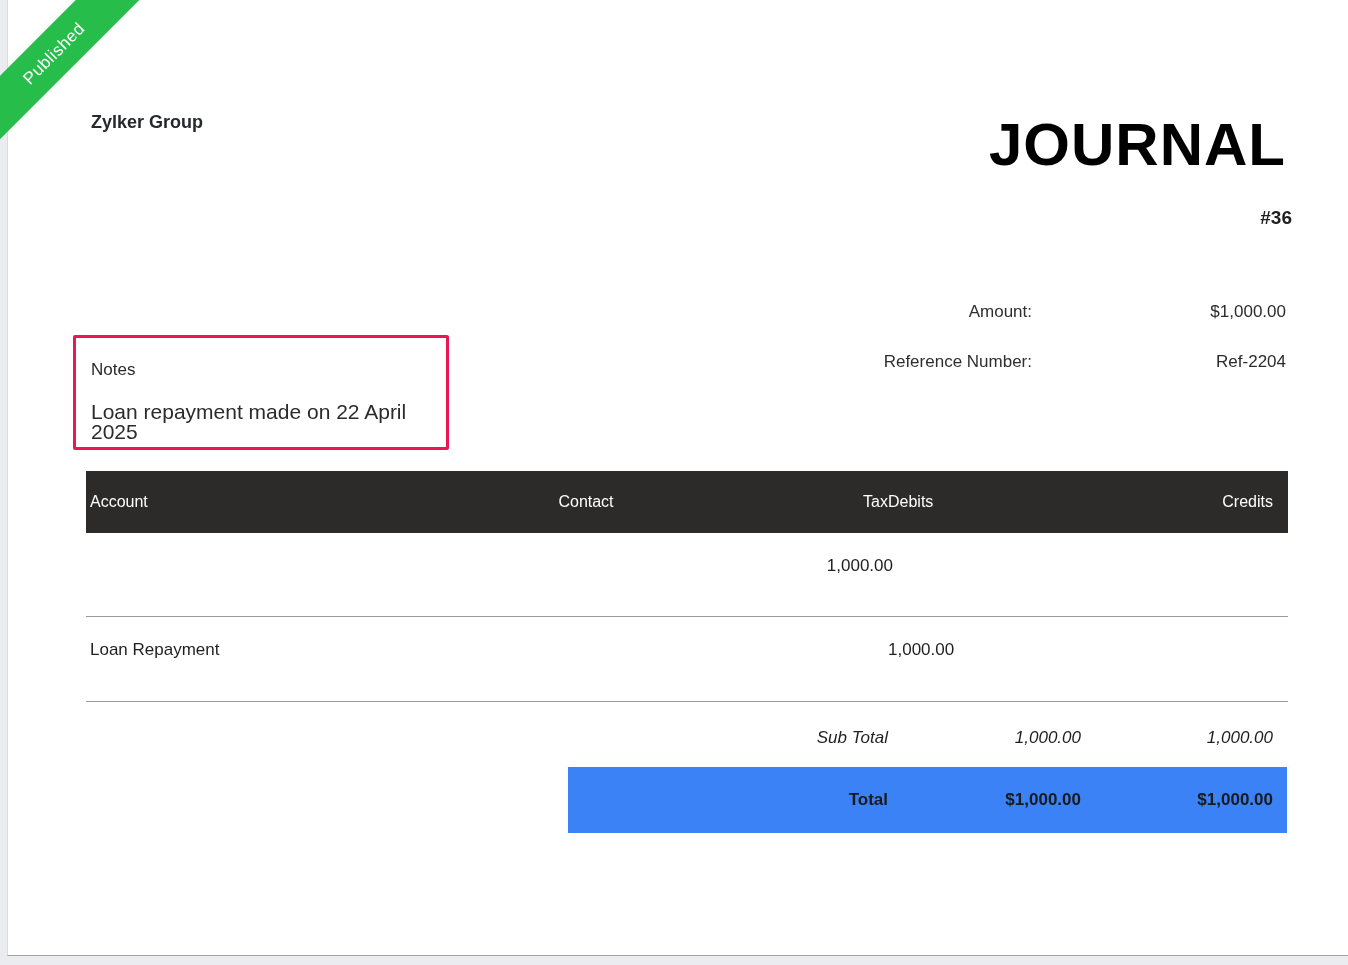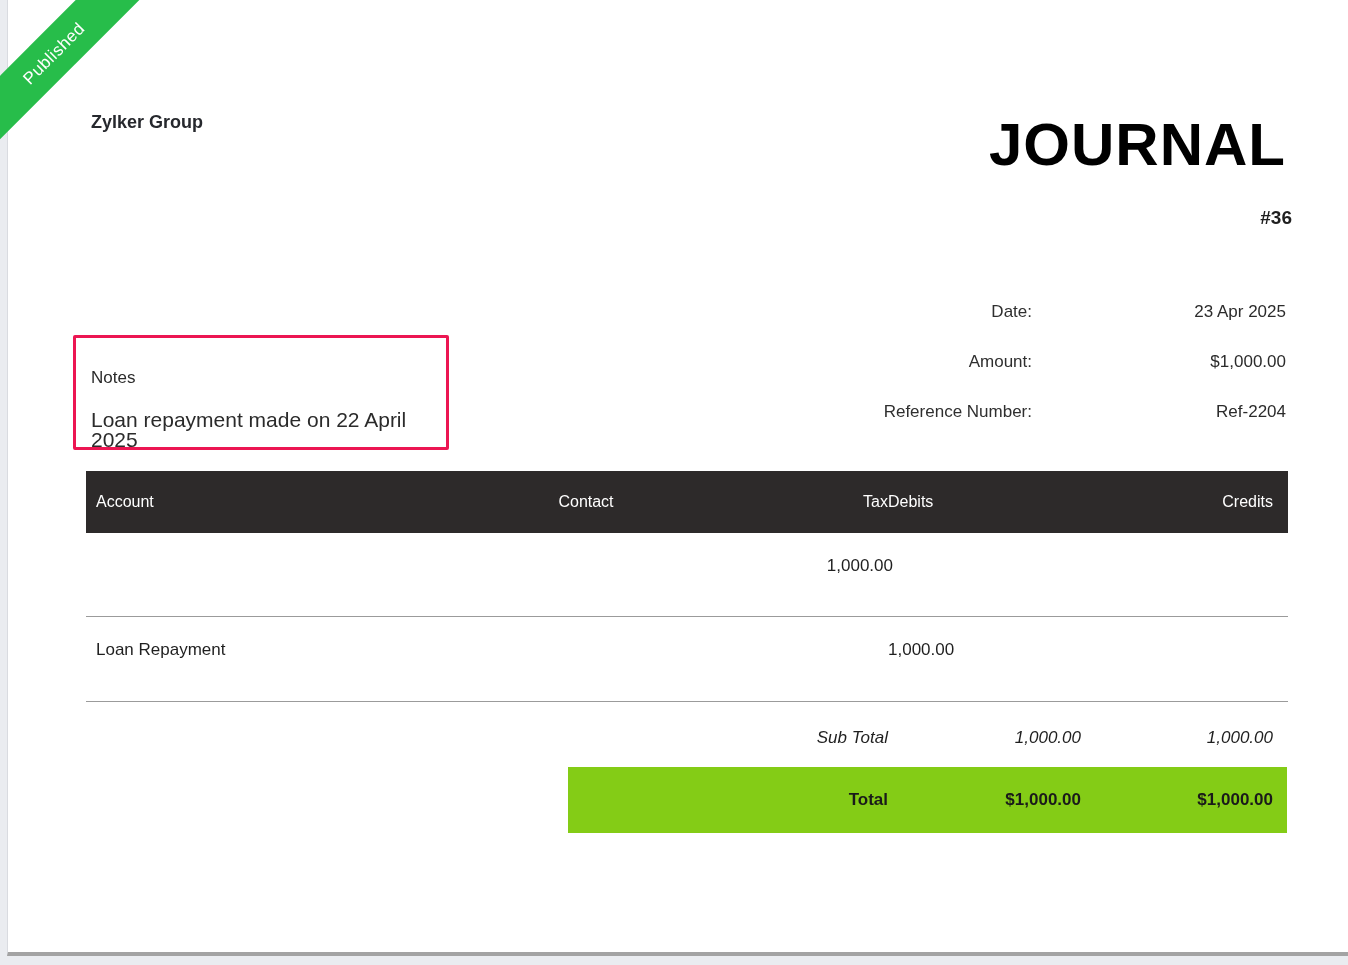--- a/index.html
+++ b/index.html
@@ -11,21 +11,21 @@
     font-family: "Liberation Sans", sans-serif;
     color: #2f2f2f;
     overflow: hidden;
   }
 
   .page {
     position: absolute;
     left: 7px; top: 0; right: 0; bottom: 9px;
     background: #ffffff;
     border-left: 1px solid #d9dbe0;
-    border-bottom: 4px solid #a3a3a3;
+    border-bottom: 1px solid #a3a3a3;
     overflow: hidden;
   }
 
   
   .ribbon {
     position: absolute;
     left: -76px; top: 31px;
     width: 260px; height: 45px;
     line-height: 45px;
     background: #27bd4a;
@@ -81,39 +81,39 @@
   
   .notes {
     position: absolute;
     left: 65px; top: 335px;
     width: 376px; height: 115px;
     box-sizing: border-box;
     border: 3px solid #ec1652;
     border-radius: 2px;
     padding: 22px 15px 0 15px;
   }
-  .notes-heading { font-size: 17px; line-height: 20px; color: #2b2b2b; margin-top: 8px; }
+  .notes-heading { font-size: 17px; line-height: 20px; color: #2b2b2b; }
   .notes-body   { font-size: 21px; line-height: 20px; color: #2b2b2b; margin-top: 22px; }
 
   
   .item-table {
     position: absolute;
     left: 78px; top: 471px;
     width: 1202px;
     font-size: 17px;
   }
   .thead {
     display: flex;
     align-items: center;
     height: 62px;
     background: #2d2a2a;
     color: #ffffff;
     font-size: 16px;
   }
-  .col-account { width: 380px; box-sizing: border-box; padding-left: 10px; text-align: left; }
+  .col-account { width: 380px; box-sizing: border-box; padding-left: 4px; text-align: left; }
   .col-contact { width: 240px; text-align: center; }
   .col-tax     { width: 182px; text-align: right; }
   .col-debits  { width: 193px; text-align: left; }
   .col-credits { width: 207px; box-sizing: border-box; padding-right: 15px; text-align: right; padding-left: 34px; }
 
   .trow {
     display: flex;
     align-items: flex-start;
     box-sizing: border-box;
     padding-top: 23px;
@@ -128,40 +128,36 @@
   .totals-row { display: flex; align-items: baseline; }
   .t-label   { width: 320px; text-align: right; }
   .t-debits  { width: 193px; text-align: right; }
   .t-credits { width: 206px; box-sizing: border-box; padding-right: 14px; text-align: right; }
 
   .subtotal-row { margin-top: 25px; line-height: 21px; color: #1f1f1f; font-style: italic; }
   .total-row {
     margin-top: 19px;
     height: 66px;
     align-items: center;
-    background: #84cc16;
+    background: #3b82f6;
     font-weight: bold;
     color: #1a1a1a;
   }
 </style>
 </head>
 <body>
 
 <div class="page">
 
   <div class="company">Zylker Group</div>
 
   <div class="doc-title">JOURNAL</div>
   <div class="doc-number">#36</div>
 
   <div class="meta">
-    <div class="meta-row">
-      <span class="meta-label">Date:</span>
-      <span class="meta-value">23 Apr 2025</span>
-    </div>
     <div class="meta-row">
       <span class="meta-label">Amount:</span>
       <span class="meta-value">$1,000.00</span>
     </div>
     <div class="meta-row">
       <span class="meta-label">Reference Number:</span>
       <span class="meta-value">Ref-2204</span>
     </div>
   </div>
 

